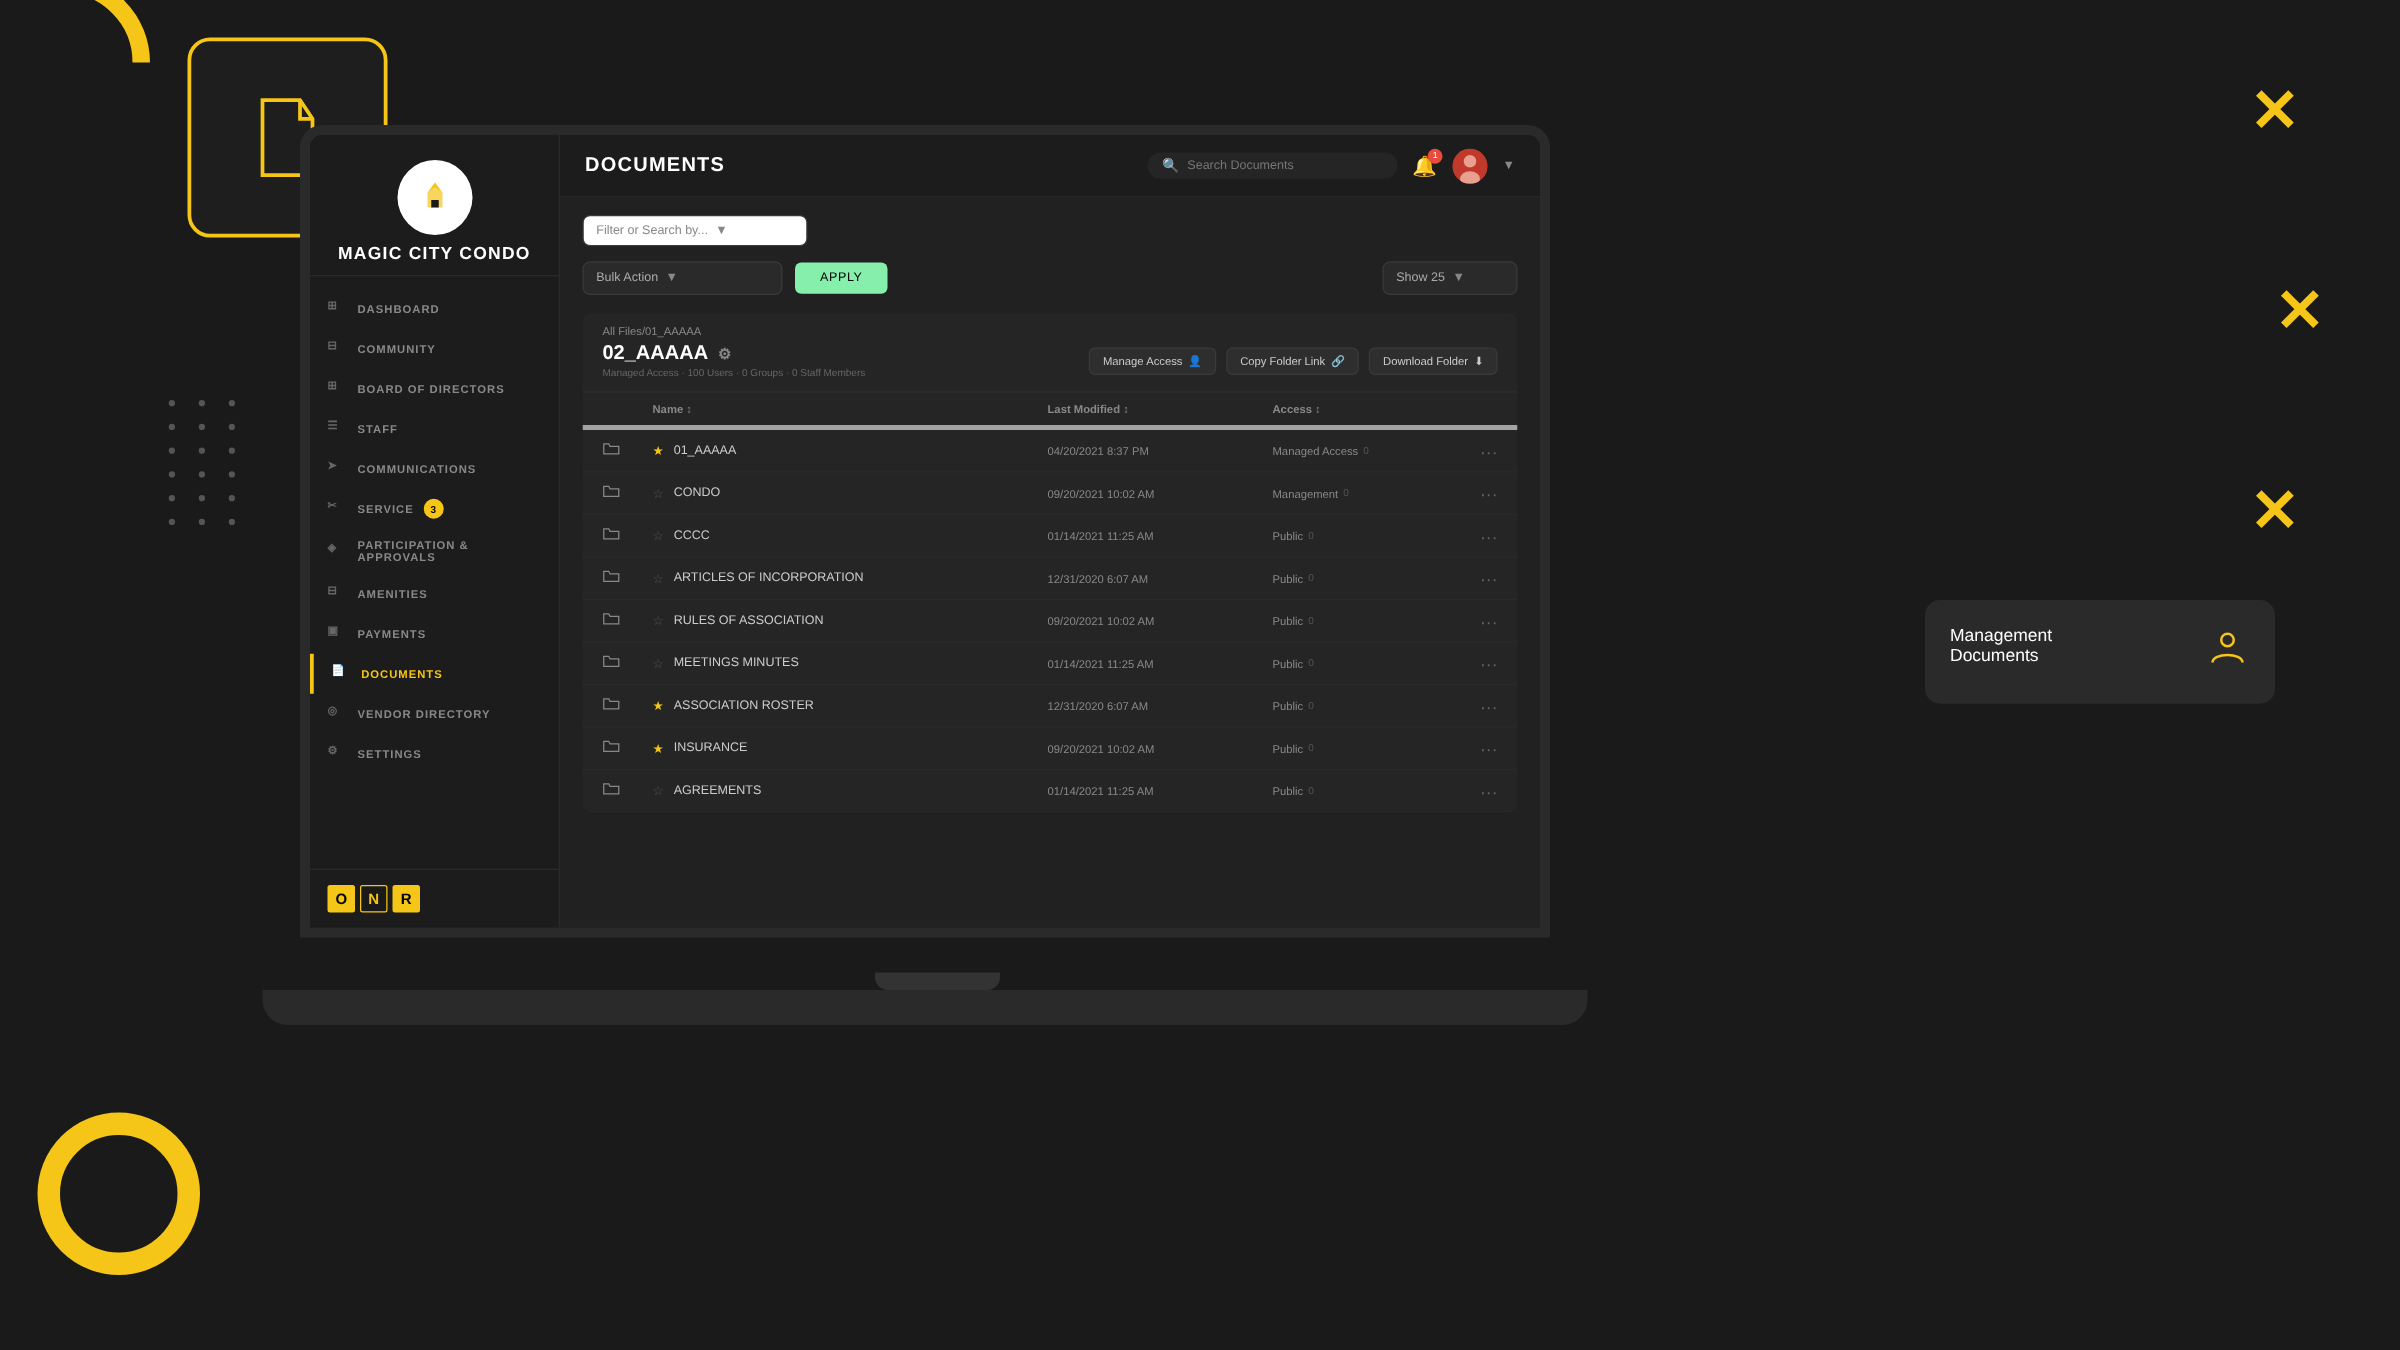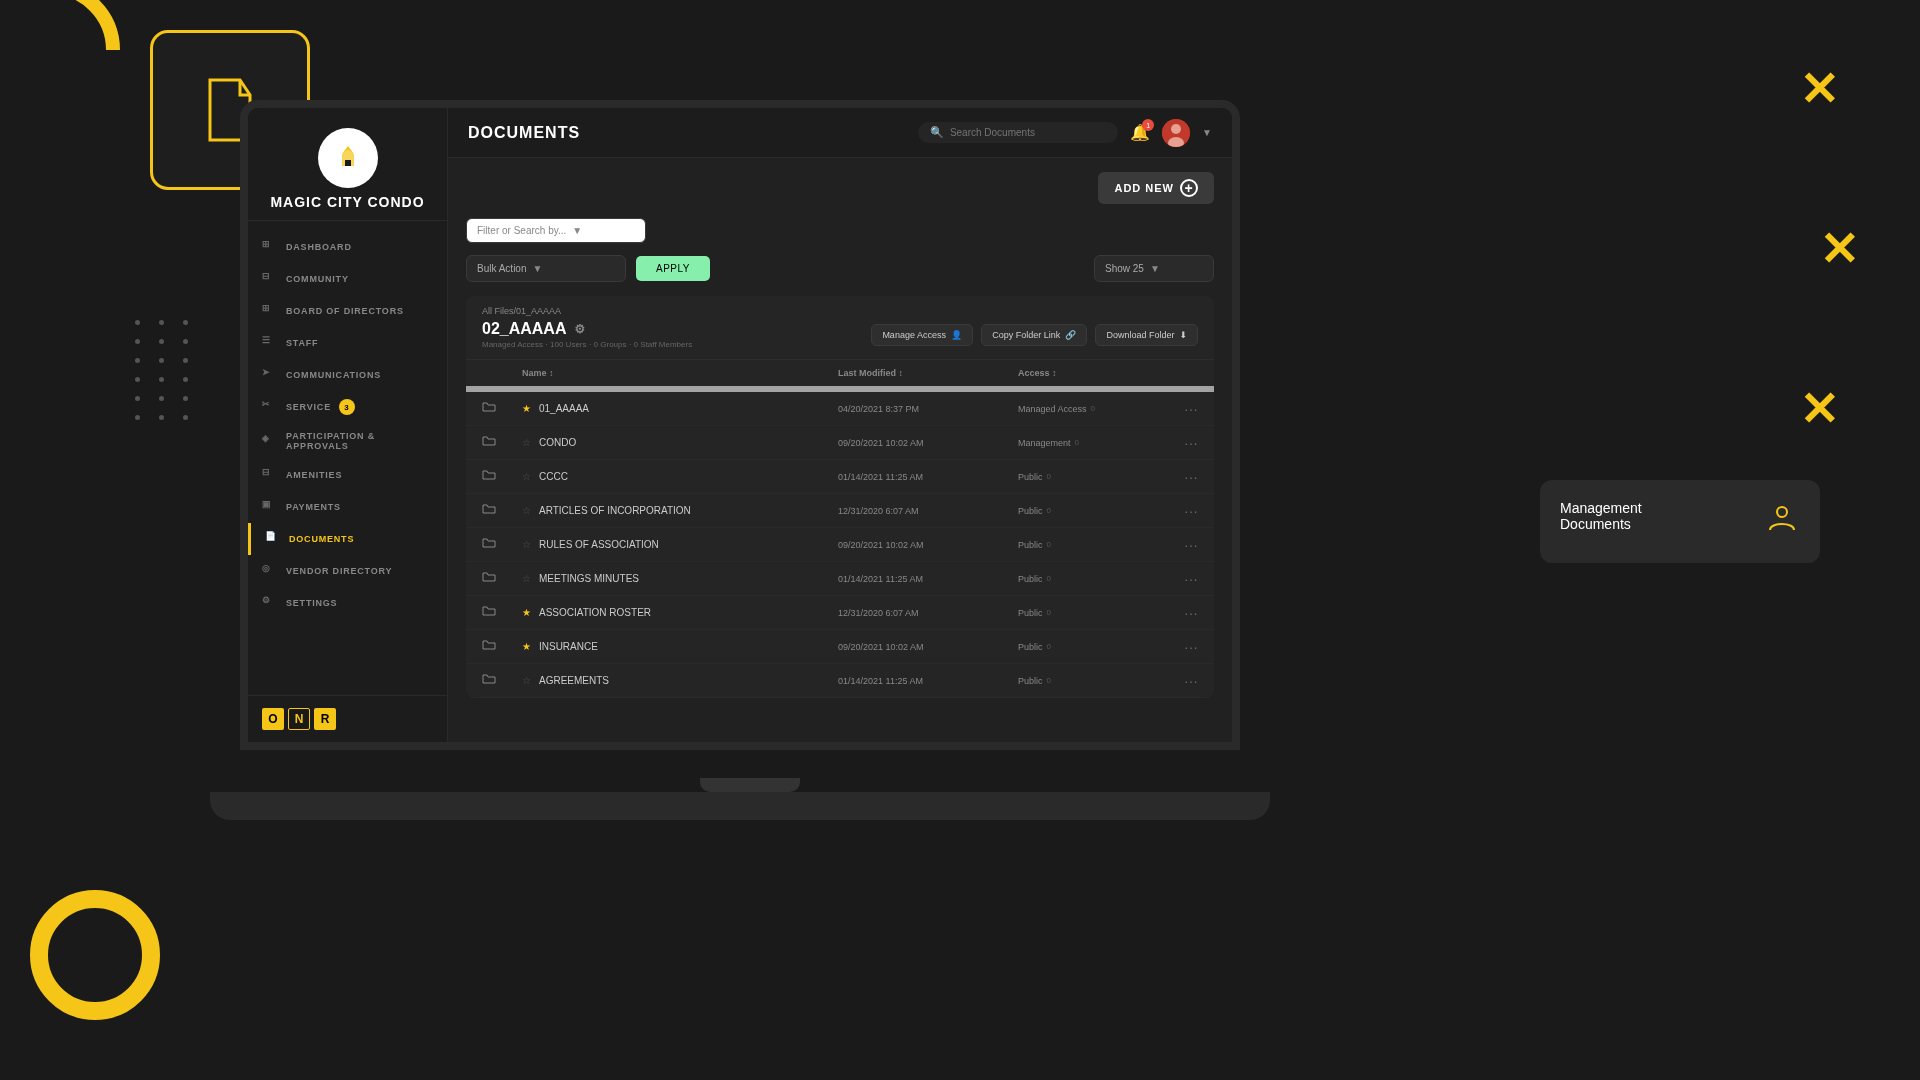--- a/index.html
+++ b/index.html
@@ -313,21 +313,21 @@
     .show-select {
       margin-left: auto;
       background: #2a2a2a;
       color: #aaa;
       border: 1px solid #3a3a3a;
       border-radius: 6px;
       padding: 7px 10px;
       font-size: 10px;
       display: flex; align-items: center; gap: 6px;
       cursor: pointer;
-      width: 120px;
+      width: 108px;
       text-align: center;
     }
 
     
     .folder-section {
       background: #252525;
       border-radius: 8px;
       overflow: hidden;
     }
     .folder-header {
@@ -371,21 +371,21 @@
     }
 
     
     .doc-table {
       width: 100%;
     }
     .table-head {
       display: grid;
       grid-template-columns: 40px 1fr 180px 150px 30px;
       padding: 8px 16px;
-      border-bottom: 6px solid #a3a3a3;
+      border-bottom: 4px solid #a3a3a3;
       color: #888;
       font-size: 9px;
       font-weight: 700;
     }
     .table-row {
       display: grid;
       grid-template-columns: 40px 1fr 180px 150px 30px;
       padding: 8px 16px;
       border-bottom: 1px solid #2a2a2a;
       align-items: center;
@@ -586,26 +586,20 @@
             <circle cx="14" cy="14" r="14" fill="#c0392b"></circle>
             <circle cx="14" cy="10" r="5" fill="#e8a090"></circle>
             <ellipse cx="14" cy="24" rx="8" ry="6" fill="#e8a090"></ellipse>
           </svg>
         </div>
         <span style="color:#888; font-size:10px;">▼</span>
       </div>
 
       <div class="documents-body">
 
-        <div class="add-new-row">
-          <button class="add-new-btn">
-            <span>ADD NEW</span>
-            <div class="plus-icon">+</div>
-          </button>
-        </div>
 
         <div class="filter-row">
           <div class="filter-select">
             <span>Filter or Search by...</span>
             <span class="chevron">▼</span>
           </div>
         </div>
 
         <div class="bulk-row">
           <div class="bulk-select">

